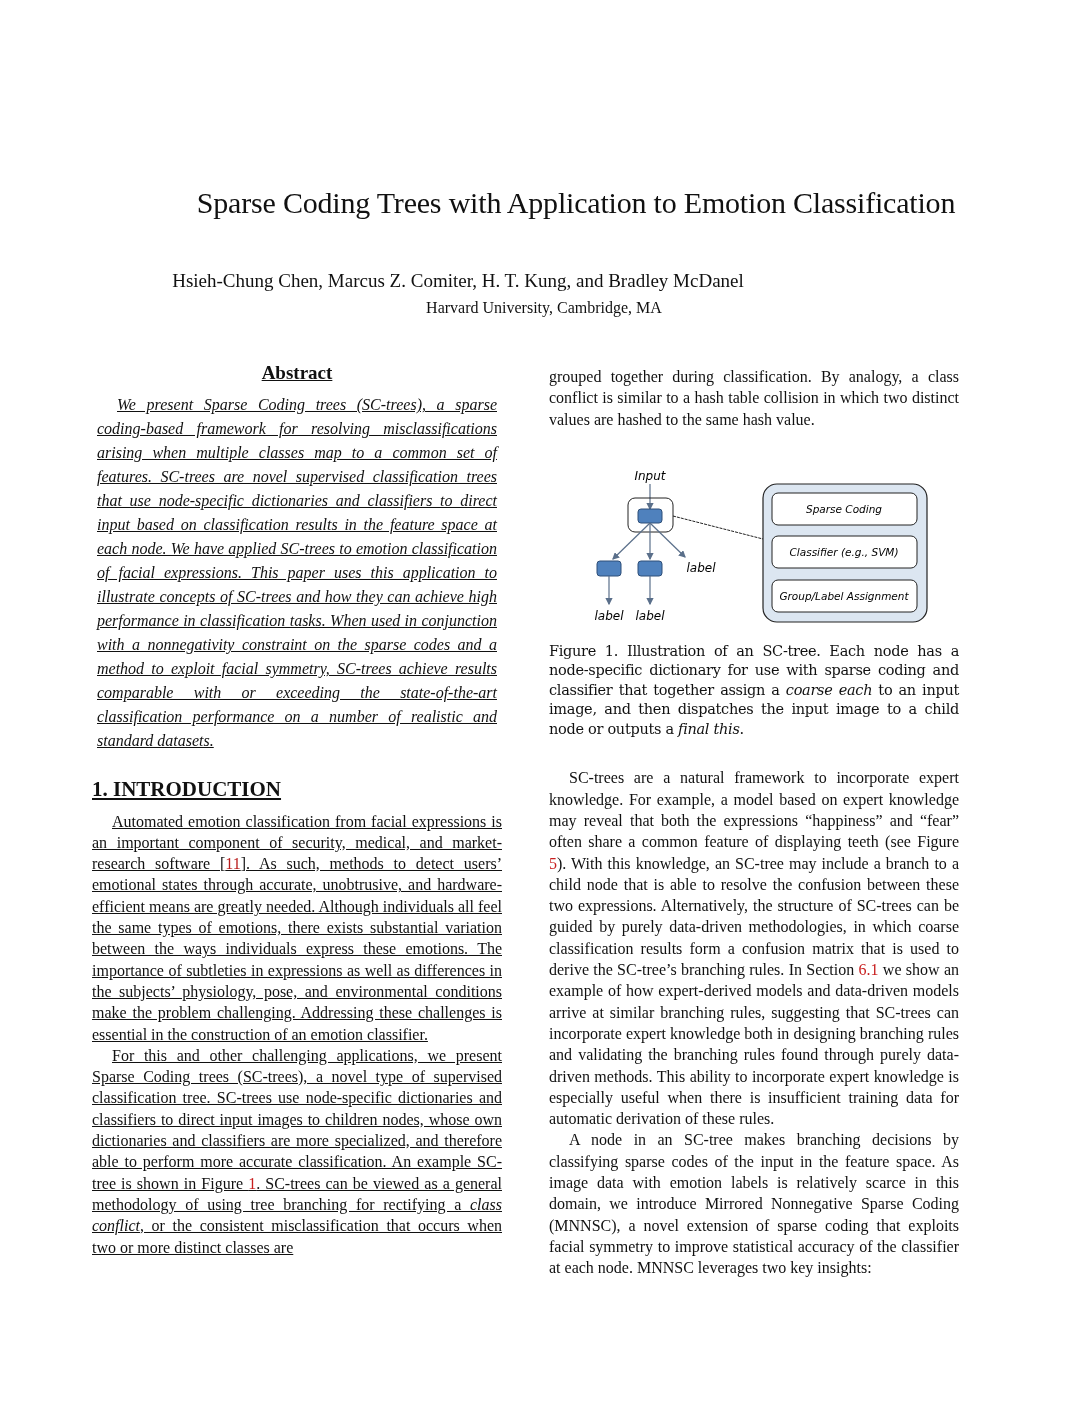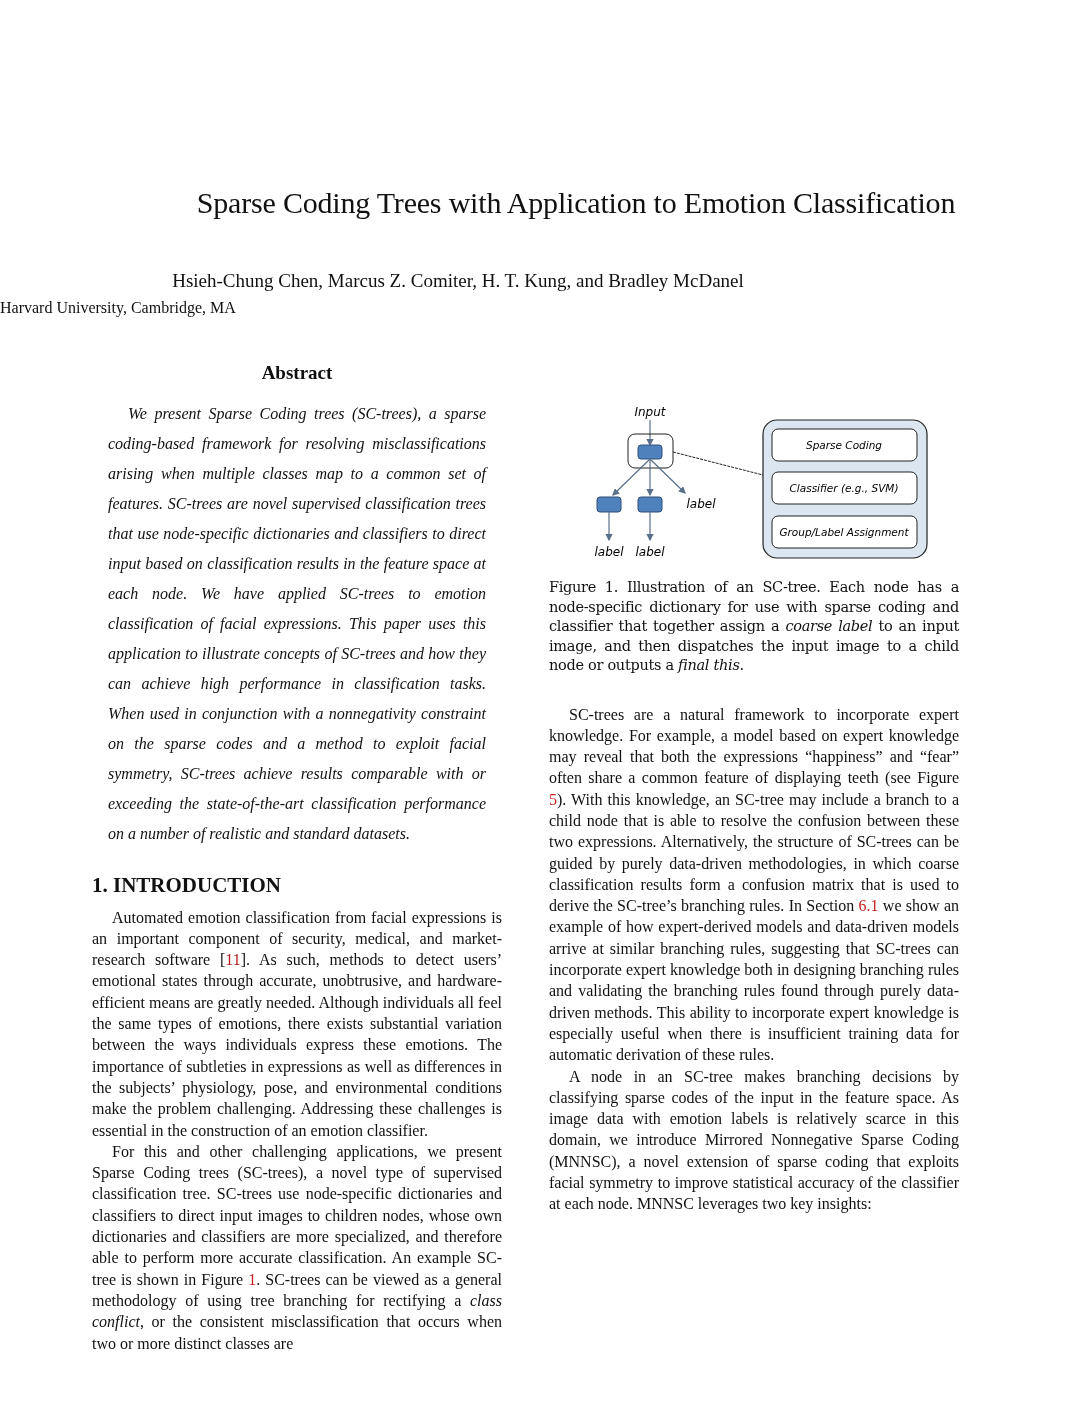--- a/index.html
+++ b/index.html
@@ -1,24 +1,24 @@
 <!DOCTYPE html>
 <html><head>
 <meta charset="utf-8">
 <style>
   html, body { margin: 0; padding: 0; background: #ffffff; }
   body { width: 1088px; height: 1408px; position: relative; overflow: hidden; color: #111; font-family: "Liberation Serif", "DejaVu Serif", serif; }
   .title { position: absolute; left: 0; width: 1088px; top: 186px; text-align: center; font-size: 30px; font-weight: normal; letter-spacing: -0.2px; margin-left: 32px; }
   .authors { position: absolute; left: 0; width: 916px; top: 270px; text-align: center; font-size: 19px; }
-  .affil { position: absolute; left: 0; width: 1088px; top: 299px; font-size: 16px; }
+  .affil { position: absolute; left: 0; width: 1088px; top: 299px; text-align: center; font-size: 16px; }
   .col { position: absolute; width: 410px; font-size: 16px; line-height: 21.3px; text-align: justify; }
-  .col-left { left: 92px; top: 362px; }
+  .col-left { left: 92px; top: 362px; text-decoration: underline; }
   .col-right { left: 549px; top: 366px; }
   .abstract-h { text-align: center; font-weight: bold; font-size: 19px; margin: 0 0 10px 0; }
-  .abstract-body { font-style: italic; text-indent: 20px; margin: 16px; line-height: 30px; }
+  .abstract-body { font-style: italic; text-indent: 20px; margin: 5px; line-height: 24px; }
   .sec-h { font-weight: bold; font-size: 21px; margin: 26px 0 10px 0; }
   p { margin: 0; text-indent: 20px; }
   p.noindent { text-indent: 0; }
   .cite-green { color: #b91c1c; }
   .ref-red { color: #c81e1e; }
   .figure { position: relative; width: 420px; height: 170px; margin: 26px 0 16px 0; font-style: italic; }
   .caption { font-size: 14.5px; line-height: 19.5px; text-align: justify; margin: 0 0 28px 0; font-family: "DejaVu Serif", serif; letter-spacing: -0.3px; }
   .diag-text { font-family: "DejaVu Sans", "Liberation Sans", sans-serif; }
   em { font-style: italic; }
 </style>
@@ -32,20 +32,21 @@
 <div class="col col-left">
   <div class="abstract-h">Abstract</div>
   <p class="abstract-body">We present Sparse Coding trees (SC-trees), a sparse coding-based framework for resolving misclassifications arising when multiple classes map to a common set of features. SC-trees are novel supervised classification trees that use node-specific dictionaries and classifiers to direct input based on classification results in the feature space at each node. We have applied SC-trees to emotion classification of facial expressions. This paper uses this application to illustrate concepts of SC-trees and how they can achieve high performance in classification tasks. When used in conjunction with a nonnegativity constraint on the sparse codes and a method to exploit facial symmetry, SC-trees achieve results comparable with or exceeding the state-of-the-art classification performance on a number of realistic and standard datasets.</p>
 
   <div class="sec-h">1. INTRODUCTION</div>
   <p><span>Automated emotion classification from facial expressions is an important component of security, medical, and market-research software [</span><a class="cite-green">11</a><span>]. As such, methods to detect users’ emotional states through accurate, unobtrusive, and hardware-efficient means are greatly needed. Although individuals all feel the same types of emotions, there exists substantial variation between the ways individuals express these emotions. The importance of subtleties in expressions as well as differences in the subjects’ physiology, pose, and environmental conditions make the problem challenging. Addressing these challenges is essential in the construction of an emotion classifier.</span></p>
   <p><span>For this and other challenging applications, we present Sparse Coding trees (SC-trees), a novel type of supervised classification tree. SC-trees use node-specific dictionaries and classifiers to direct input images to children nodes, whose own dictionaries and classifiers are more specialized, and therefore able to perform more accurate classification. An example SC-tree is shown in Figure </span><a class="ref-red">1</a><span>. SC-trees can be viewed as a general methodology of using tree branching for rectifying a </span><em>class conflict</em><span>, or the consistent misclassification that occurs when two or more distinct classes are</span></p>
 </div>
 
 <div class="col col-right">
+  <p class="noindent">grouped together during classification. By analogy, a class conflict is similar to a hash table collision in which two distinct values are hashed to the same hash value.</p>
 
   <div class="figure">
     <svg width="420" height="170" viewBox="0 0 420 170">
       <defs>
         <marker id="arr" markerWidth="6" markerHeight="6" refX="5" refY="3" orient="auto">
           <path d="M0,0 L6,3 L0,6 z" fill="#5a6f8a"></path>
         </marker>
       </defs>
       <text x="101" y="24" text-anchor="middle" font-size="12" class="diag-text">Input</text>
       <line x1="101" y1="28" x2="101" y2="53" stroke="#5a6f8a" stroke-width="1.2" marker-end="url(#arr)"></line>
@@ -65,17 +66,17 @@
       <rect x="214" y="28" width="164" height="138" rx="14" fill="#dce6f1" stroke="#222" stroke-width="1.2"></rect>
       <rect x="223" y="37" width="145" height="32" rx="6" fill="#fff" stroke="#222" stroke-width="1"></rect>
       <text x="295" y="57" text-anchor="middle" font-size="10.5" class="diag-text">Sparse Coding</text>
       <rect x="223" y="80" width="145" height="32" rx="6" fill="#fff" stroke="#222" stroke-width="1"></rect>
       <text x="295" y="100" text-anchor="middle" font-size="10.5" class="diag-text">Classifier (e.g., SVM)</text>
       <rect x="223" y="124" width="145" height="32" rx="6" fill="#fff" stroke="#222" stroke-width="1"></rect>
       <text x="295" y="144" text-anchor="middle" font-size="10.5" class="diag-text">Group/Label Assignment</text>
     </svg>
   </div>
 
-  <p class="caption noindent"><span>Figure 1. Illustration of an SC-tree. Each node has a node-specific dictionary for use with sparse coding and classifier that together assign a </span><em>coarse label</em><span> to an input image, and then dispatches the input image to a child node or outputs a </span><em>final this</em><span>.</span></p>
+  <p class="caption noindent"><span>Figure 1. Illustration of an SC-tree. Each node has a node-specific dictionary for use with sparse coding and classifier that together assign a </span><em>coarse each</em><span> to an input image, and then dispatches the input image to a child node or outputs a </span><em>final this</em><span>.</span></p>
 
   <p><span>SC-trees are a natural framework to incorporate expert knowledge. For example, a model based on expert knowledge may reveal that both the expressions “happiness” and “fear” often share a common feature of displaying teeth (see Figure </span><a class="ref-red">5</a><span>). With this knowledge, an SC-tree may include a branch to a child node that is able to resolve the confusion between these two expressions. Alternatively, the structure of SC-trees can be guided by purely data-driven methodologies, in which coarse classification results form a confusion matrix that is used to derive the SC-tree’s branching rules. In Section </span><a class="ref-red">6.1</a><span> we show an example of how expert-derived models and data-driven models arrive at similar branching rules, suggesting that SC-trees can incorporate expert knowledge both in designing branching rules and validating the branching rules found through purely data-driven methods. This ability to incorporate expert knowledge is especially useful when there is insufficient training data for automatic derivation of these rules.</span></p>
   <p>A node in an SC-tree makes branching decisions by classifying sparse codes of the input in the feature space. As image data with emotion labels is relatively scarce in this domain, we introduce Mirrored Nonnegative Sparse Coding (MNNSC), a novel extension of sparse coding that exploits facial symmetry to improve statistical accuracy of the classifier at each node. MNNSC leverages two key insights:</p>
 </div>
 
 </body></html>

